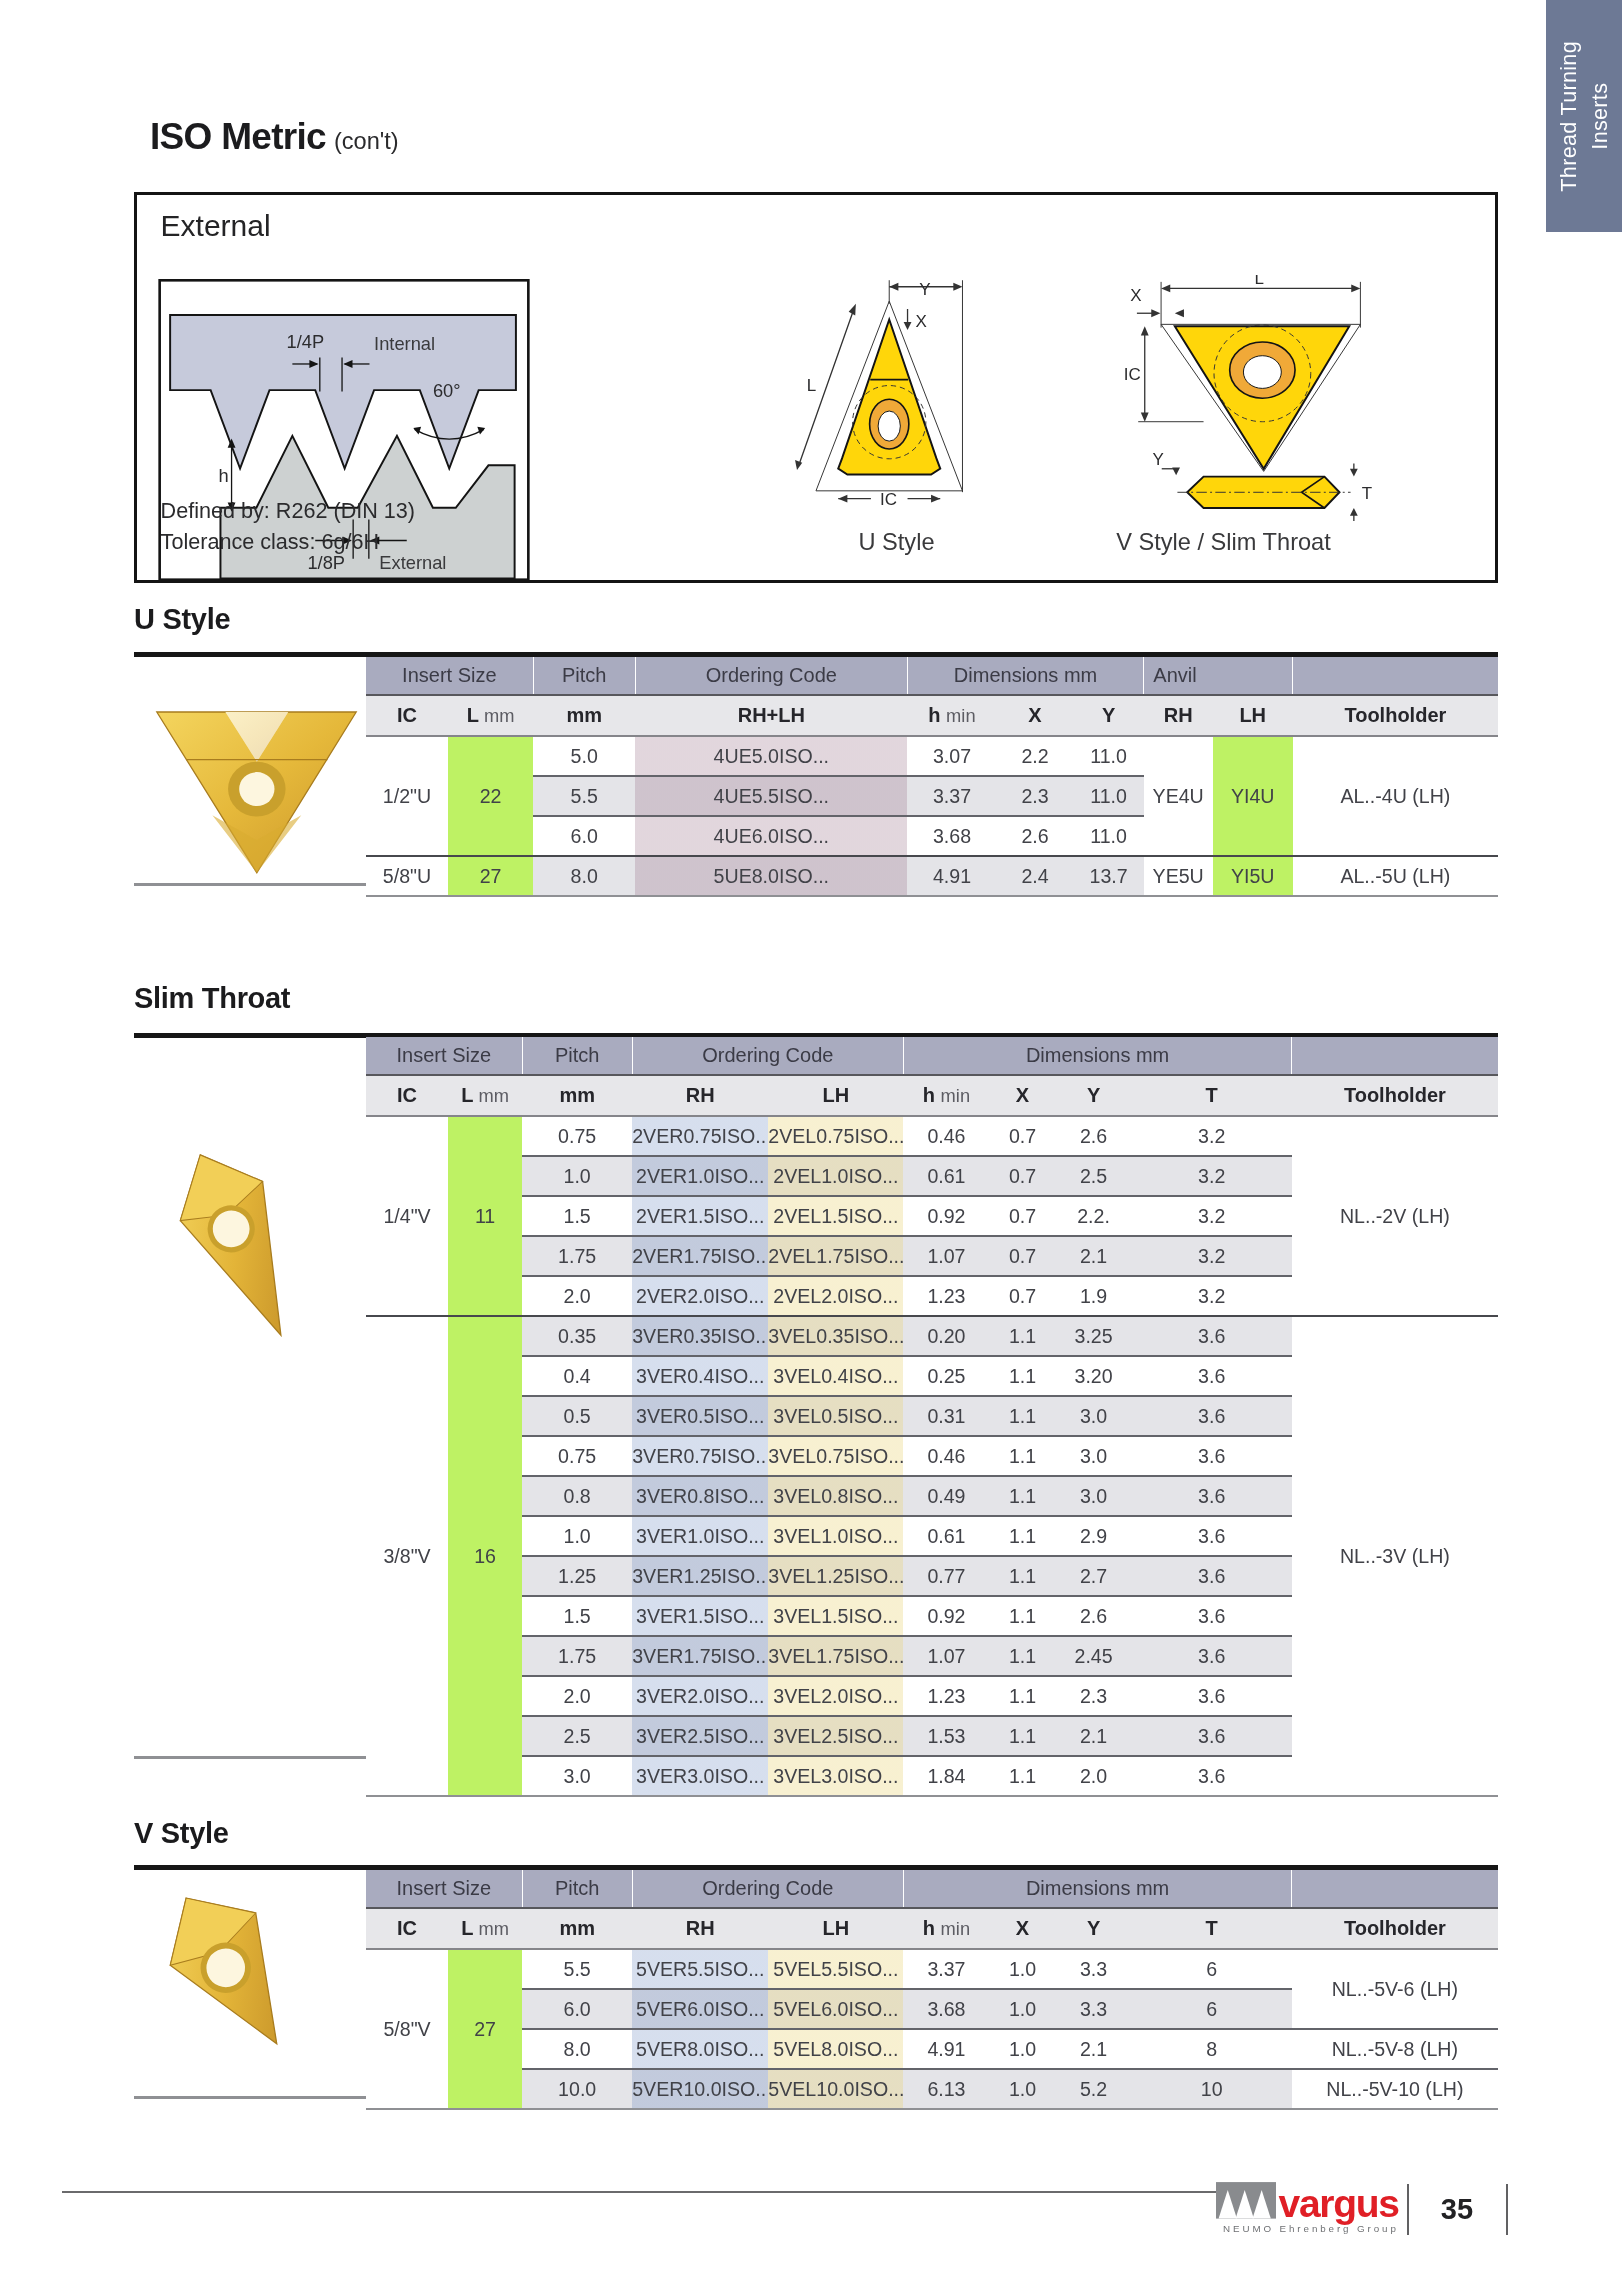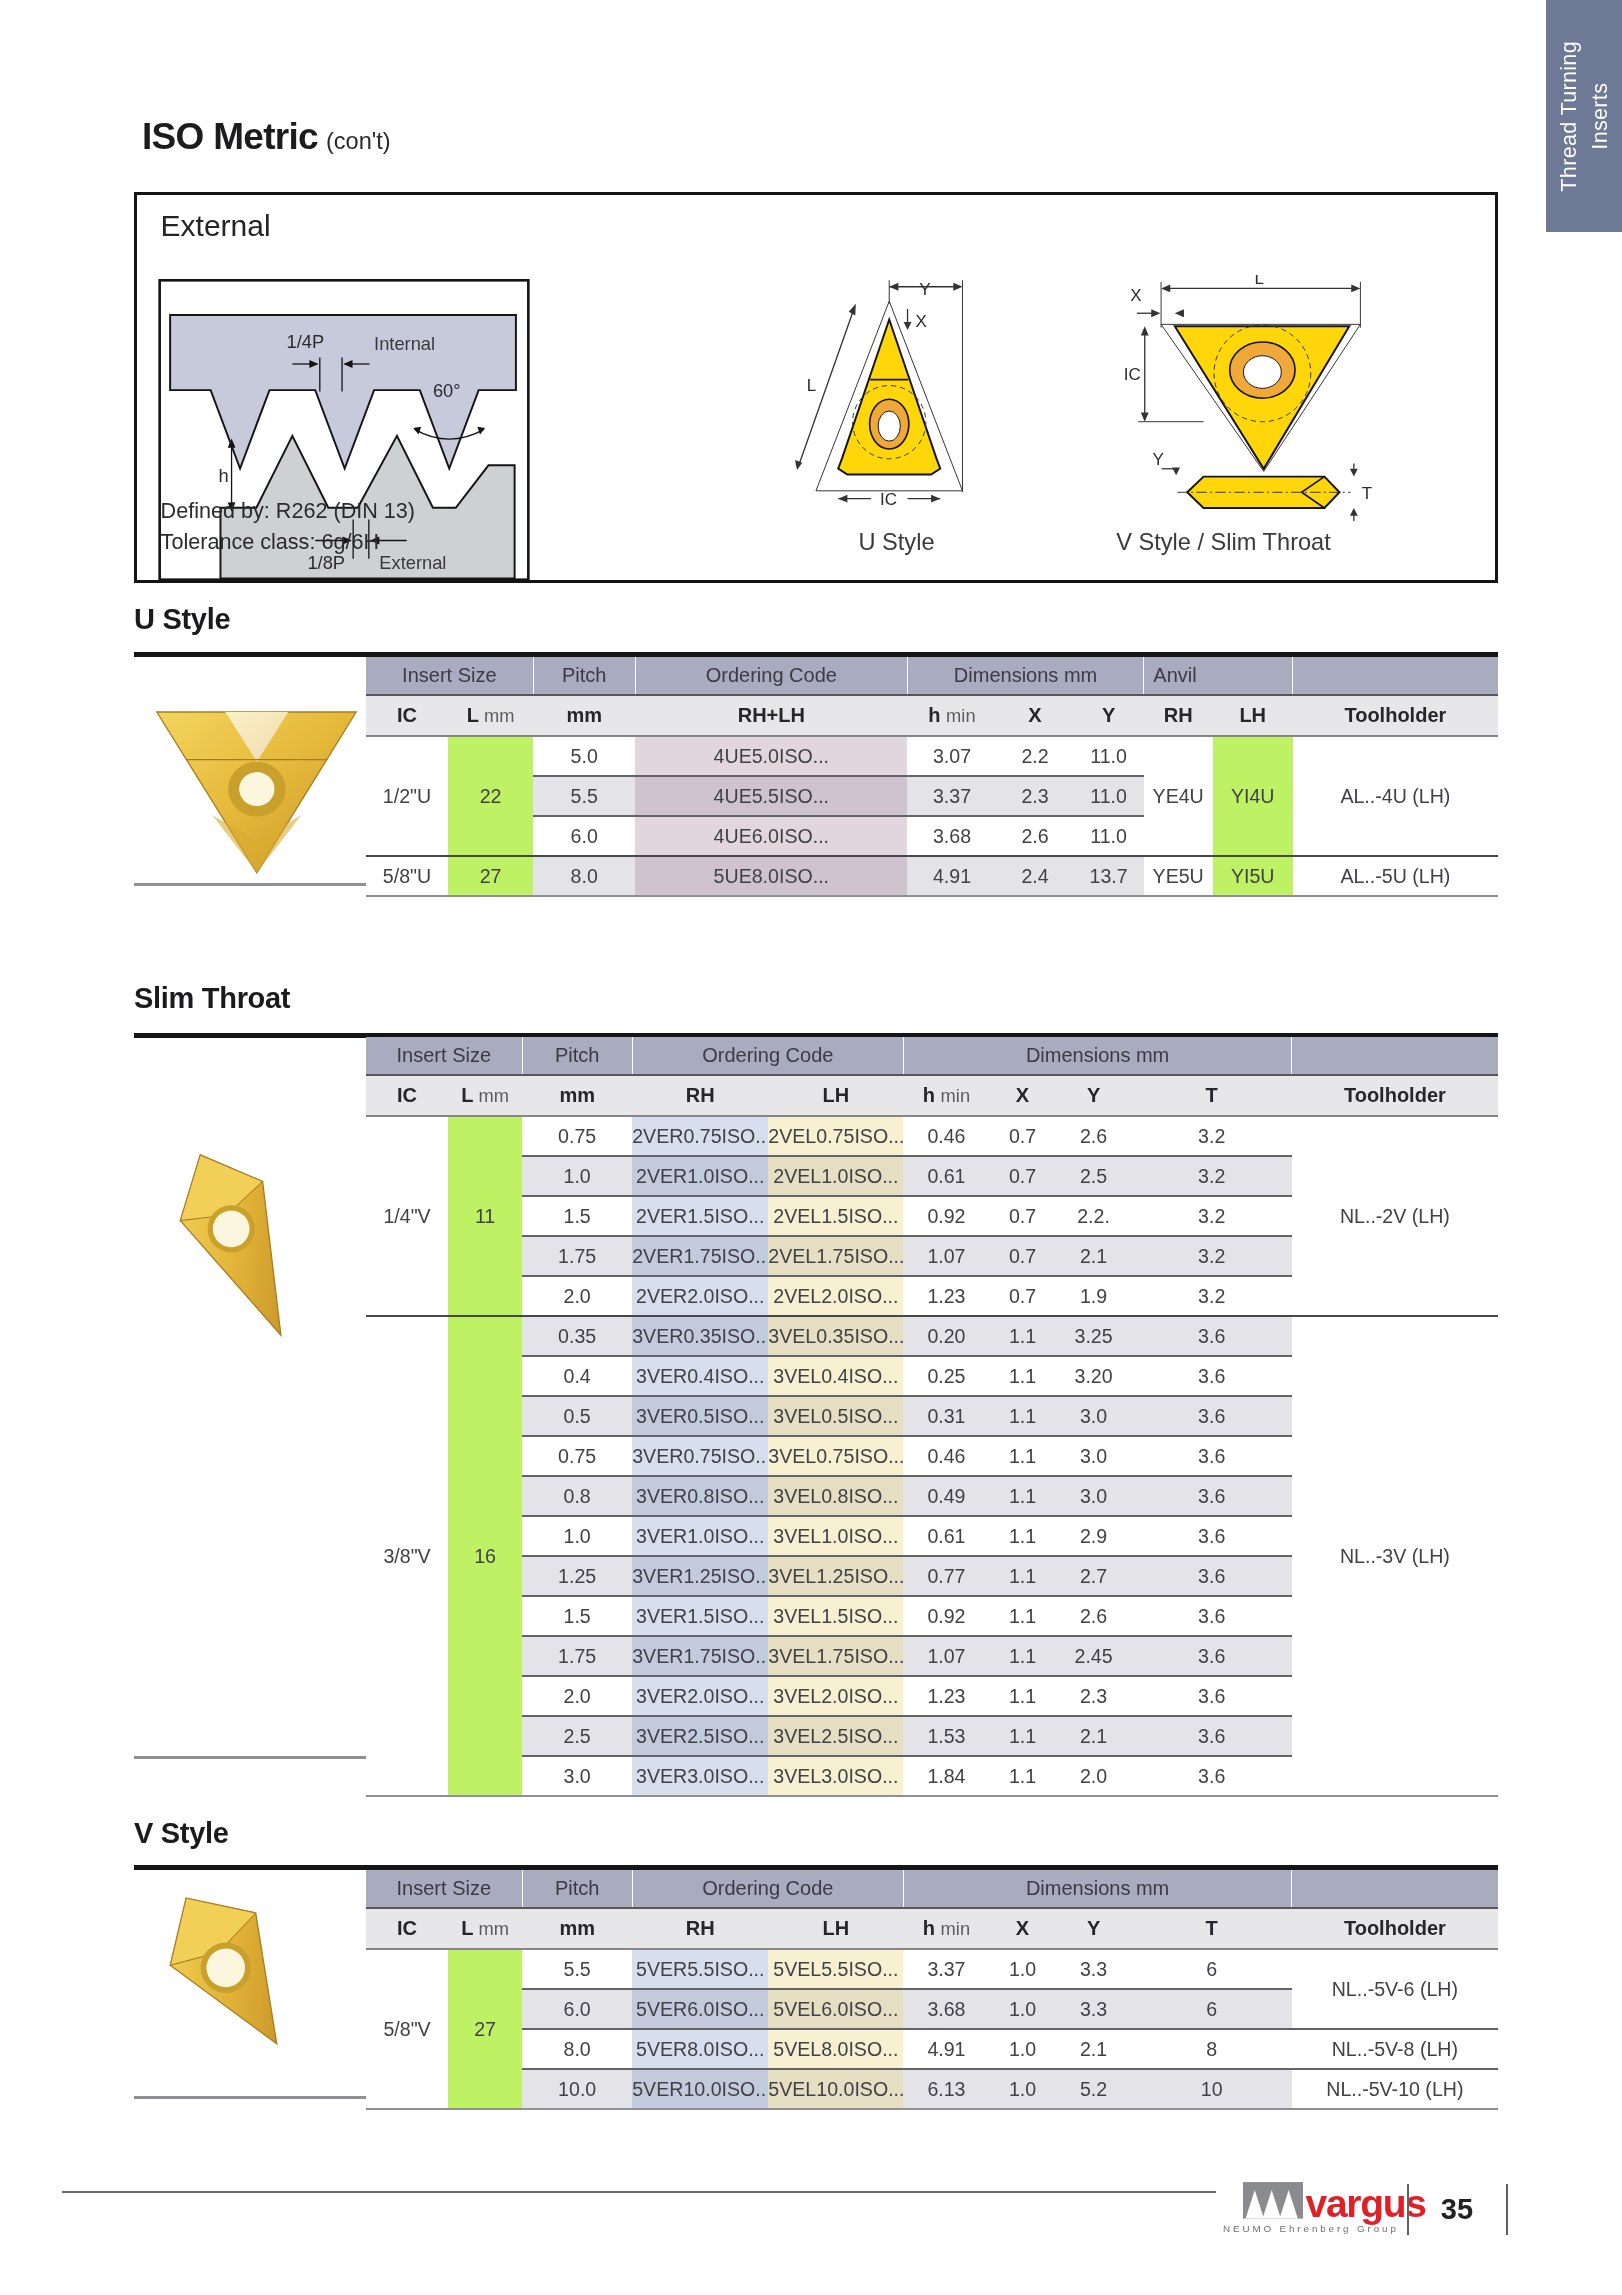--- a/index.html
+++ b/index.html
@@ -5,21 +5,21 @@
   html,body{margin:0;padding:0;background:#ffffff;font-family:"Liberation Sans",sans-serif;}
   #page{position:relative;width:1623px;height:2295px;background:#ffffff;overflow:hidden;}
 
   
   .side-tab{position:absolute;left:1546px;top:0;width:77px;height:232px;background:#6d7995;
     display:flex;align-items:center;justify-content:center;}
   .side-tab .vtext{writing-mode:vertical-rl;transform:rotate(180deg);color:#ffffff;
     font-size:21.6px;line-height:1.45;text-align:center;letter-spacing:0.3px;}
 
   
-  .page-title{position:absolute;left:142px;top:116px;white-space:nowrap;}
+  .page-title{position:absolute;left:150px;top:116px;white-space:nowrap;}
   .page-title .big{font-size:37px;font-weight:bold;color:#1c1c1e;letter-spacing:-0.7px;}
   .page-title .small{font-size:23.6px;color:#2a2a2c;margin-left:7.9px;}
 
   
   .ext-box{position:absolute;left:134px;top:192px;width:1364px;height:391px;background:#fff;
     border:3.3px solid #141414;box-sizing:border-box;}
   .ext-title{position:absolute;left:23.6px;top:14.4px;font-size:30px;color:#242426;}
   .ext-defined{position:absolute;left:23.6px;top:301px;font-size:21.6px;color:#2b2b2d;line-height:1.42;}
   .diagram-caption{position:absolute;font-size:23.6px;color:#3a3a3c;text-align:center;}
 
@@ -45,21 +45,21 @@
   td.c-lhband{background-image:linear-gradient(rgba(233,212,120,.34),rgba(233,212,120,.34));}
   td.b-row{border-bottom:2px solid #63646a;}
   td.b-group{border-bottom:2px solid #47484d;}
   td.b-table{border-bottom:2.6px solid #8f9094;}
   .tbl-bottom-ext{position:absolute;left:0;width:232px;height:2.6px;background:#8f9094;}
   .insert-photo{position:absolute;}
 
   
   .footer-line{position:absolute;left:62px;top:2191px;width:1154px;height:2px;background:#6a6a6c;}
   .logo{position:absolute;left:1216px;top:2182px;}
-  .brand-row{display:flex;align-items:flex-end;margin-left:27px;}
+  .brand-row{display:flex;align-items:flex-end;}
   .brand-name{font-size:39px;font-weight:bold;color:#e01f26;letter-spacing:-1.3px;line-height:.85;margin-left:2.6px;}
   .brand-sub{font-size:9.8px;color:#6f7174;letter-spacing:2.9px;margin-top:2.6px;margin-left:7px;white-space:nowrap;}
   .foot-bar{position:absolute;top:2184px;width:2px;height:51px;background:#616163;}
   .page-num{position:absolute;left:1427px;top:2193px;width:60px;text-align:center;font-size:29px;font-weight:bold;color:#222224;}
 
   svg text{font-family:"Liberation Sans",sans-serif;}
 </style>
 </head>
 <body>
 

